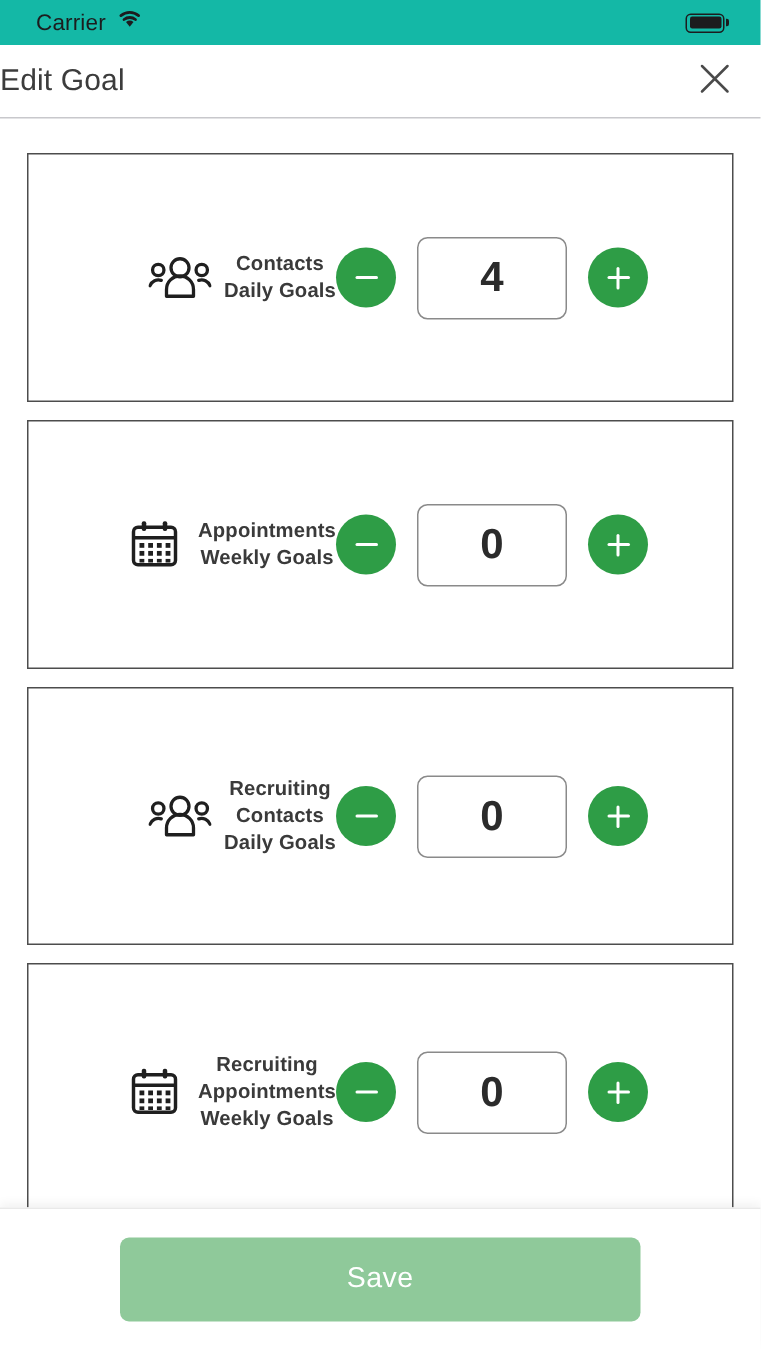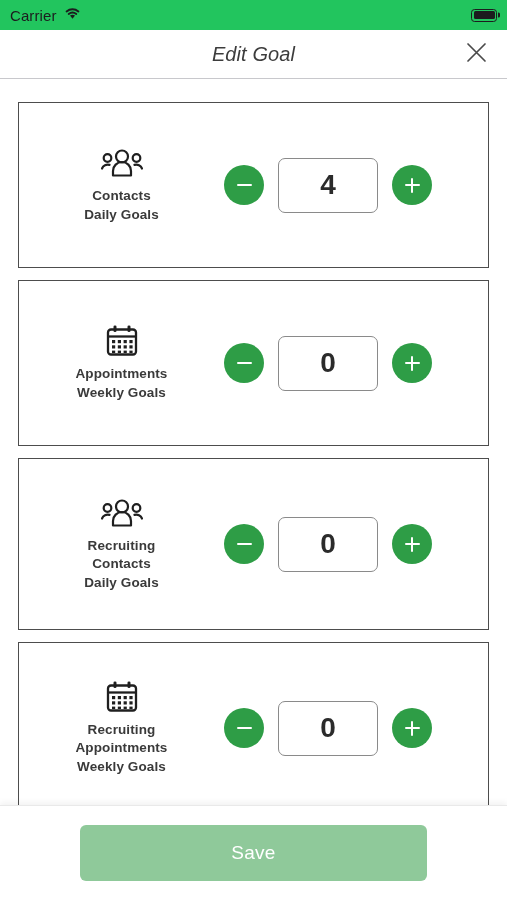--- a/index.html
+++ b/index.html
@@ -9,23 +9,23 @@
     background:#ffffff;
     overflow:hidden;
     position:relative;
   }
 
   
   .status-bar {
     height:30px;
     display:flex;
     align-items:center;
-    padding:0 10px;
-    position:relative;
-    background:#22c55e;
+    padding:0 24px;
+    position:relative;
+    background:#14b8a6;
   }
   .status-left {
     display:flex;
     align-items:center;
     gap:7px;
   }
   .carrier-text {
     font-size:15px;
     color:#1c1c1e;
     font-weight:400;
@@ -65,25 +65,24 @@
     width:2px; height:5px;
     background:#1c1c1e;
     border-radius:0 1.5px 1.5px 0;
   }
 
   
   .nav-header {
     height:49px;
     display:flex;
     align-items:center;
-    justify-content:center;
+    justify-content:flex-start;
     position:relative;
     border-bottom:1px solid #c8c8cc;
     background:#fff;
-    font-style:italic;
   }
   .nav-title {
     font-size:20px;
     color:#3c3c3c;
     font-weight:400;
     letter-spacing:0.1px;
   }
   .close-btn {
     position:absolute;
     right:14px; top:50%;
@@ -115,21 +114,21 @@
     align-items:center;
     min-height:166px;
     padding:10px 0;
   }
   .goal-card.tall { min-height:172px; }
 
   .goal-info {
     width:205px;
     flex:0 0 205px;
     display:flex;
-    flex-direction:column;
+    flex-direction:row;
     align-items:center;
     justify-content:flex-end;
     gap:7px;
   }
   .goal-icon {
     width:44px; height:34px;
     display:flex;
     align-items:center;
     justify-content:center;
   }

